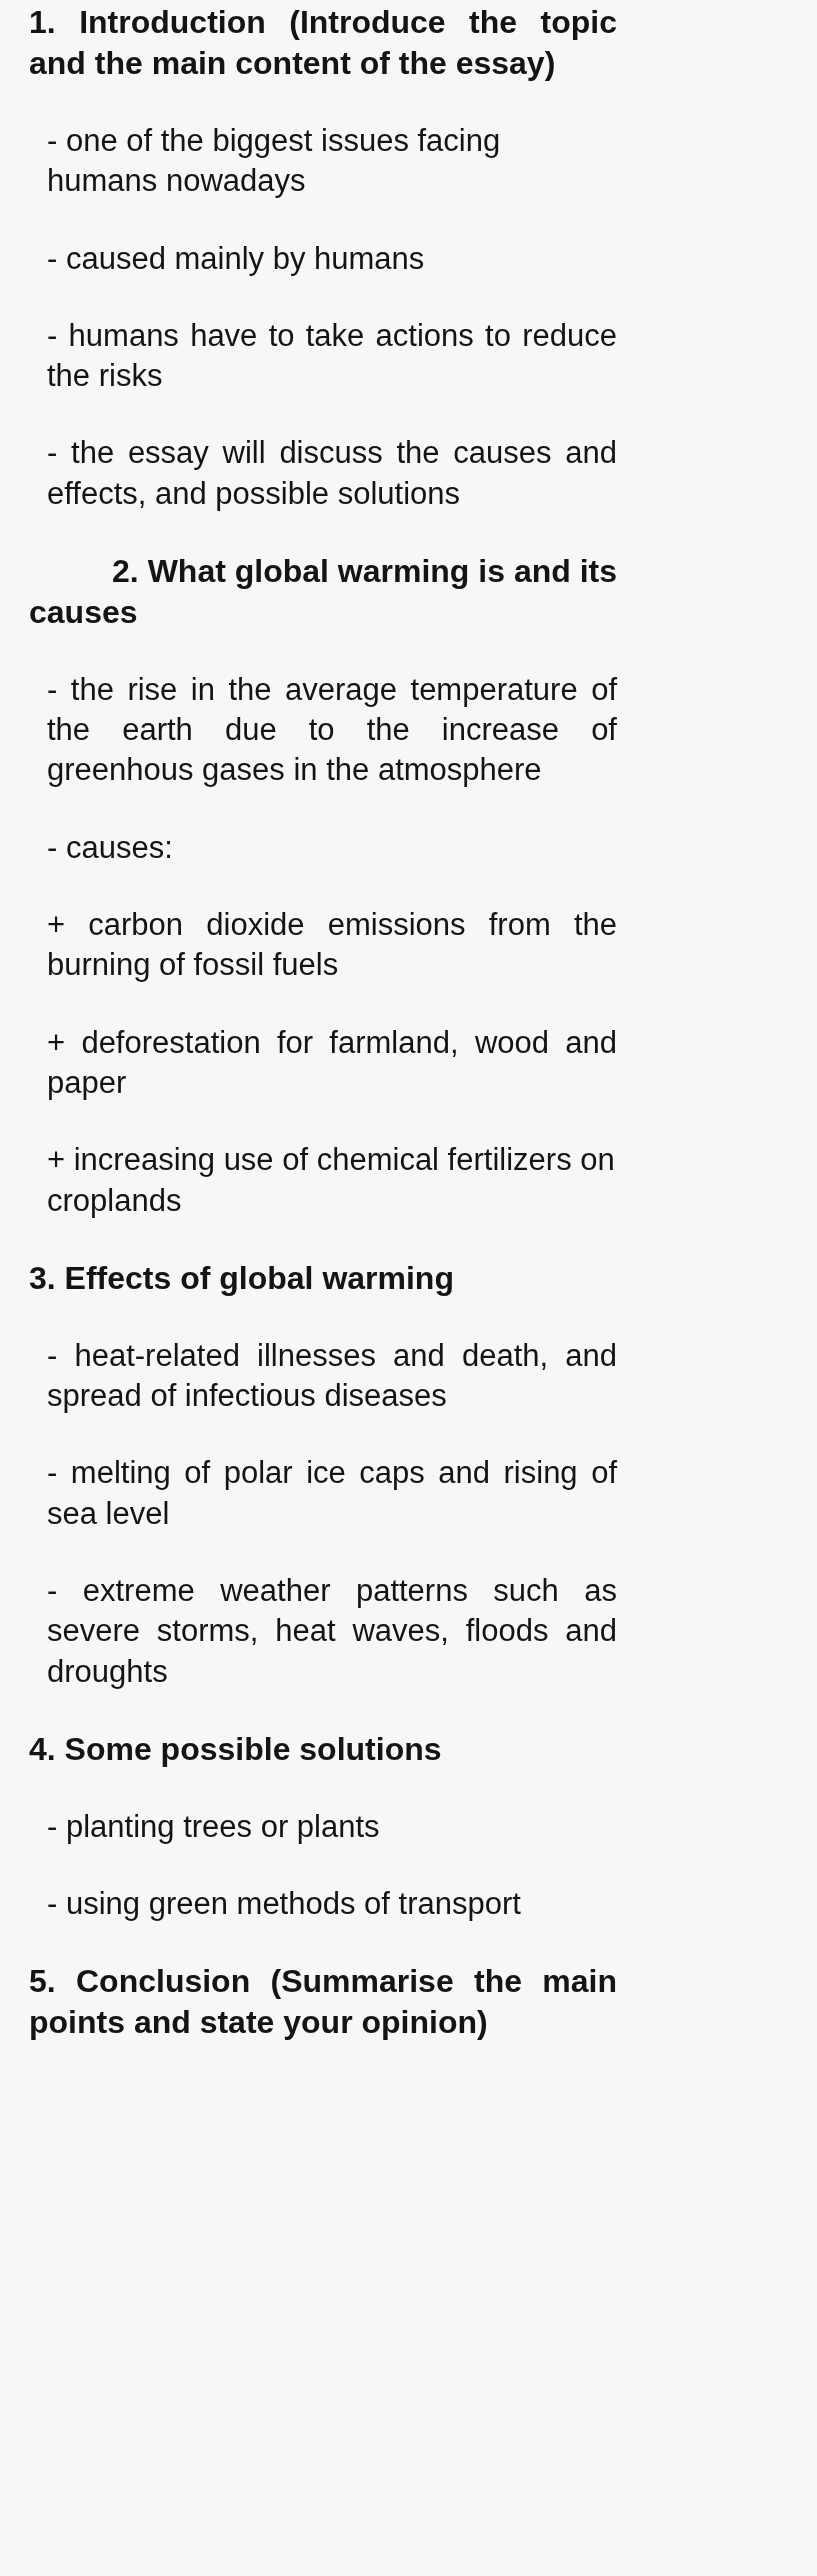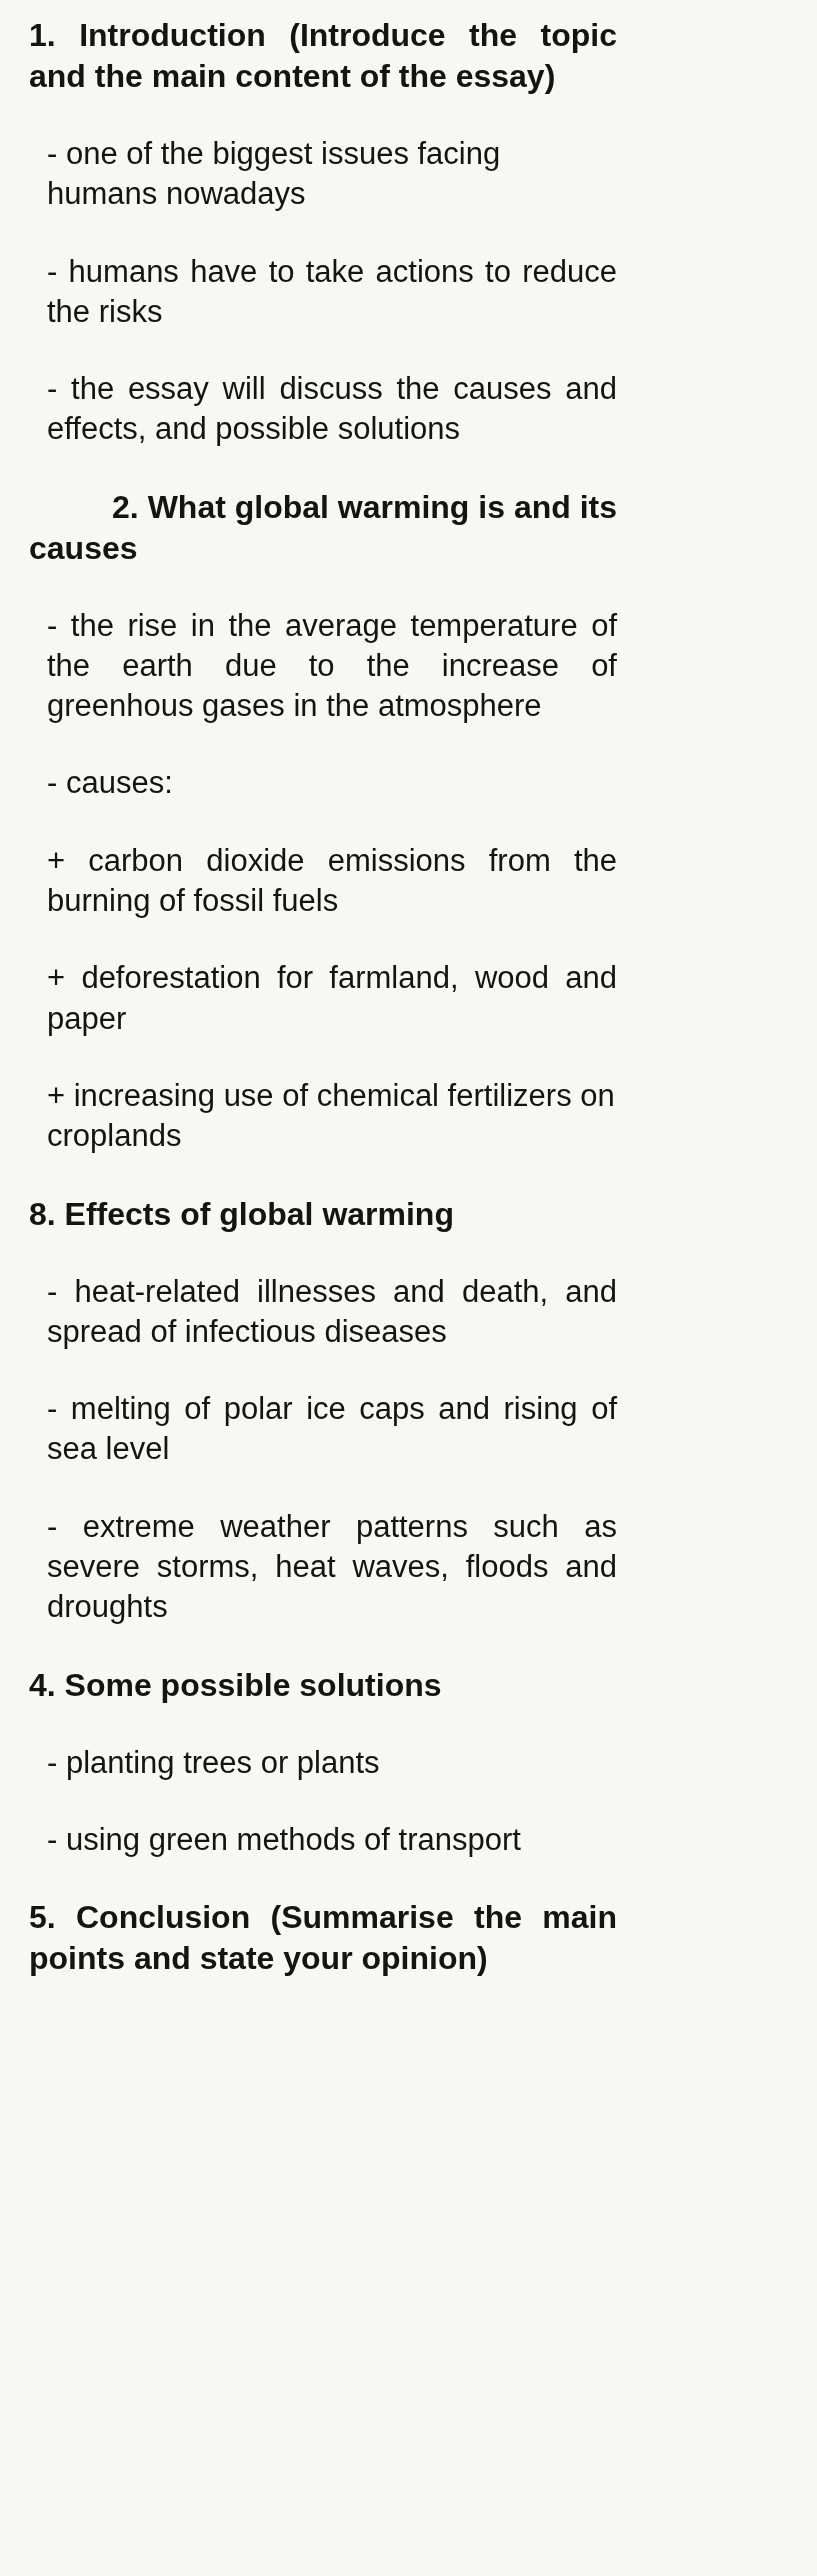--- a/index.html
+++ b/index.html
@@ -10,21 +10,21 @@
   body {
     width: 818px;
     min-height: 2576px;
     font-family: "Liberation Sans", sans-serif;
     color: #141414;
     -webkit-font-smoothing: antialiased;
   }
   .page {
     width: 646px;
     box-sizing: border-box;
-    padding: 15px 29px 32px 29px;
+    padding: 2px 29px 32px 29px;
   }
   .heading {
     font-size: 32px;
     line-height: 1.28;
     font-weight: bold;
     text-align: justify;
     text-align-last: left;
     letter-spacing: 0px;
     margin: 0 0 37px 0;
   }
@@ -46,29 +46,30 @@
     margin-bottom: 16px;
   }
 </style>
 </head>
 <body>
 
 <div class="page">
   <div id="doc-body">
       <div class="heading">1. Introduction (Introduce the topic and the main content of the essay)</div>
       <div class="para nojust">-  one of the biggest issues facing humans nowadays</div>
+      <div class="para nojust">-  caused mainly by humans</div>
       <div class="para">-  humans have to take actions to reduce the risks</div>
       <div class="para">-  the essay will discuss the causes and effects, and possible solutions</div>
       <div class="heading tight">2. What global warming is and its causes</div>
       <div class="para">-   the rise in the average temperature of the earth due to the increase of greenhous gases in the atmosphere</div>
       <div class="para nojust">-  causes:</div>
       <div class="para">+  carbon dioxide emissions from the burning of fossil fuels</div>
       <div class="para">+  deforestation for farmland, wood and paper</div>
       <div class="para nojust">+ increasing use of chemical fertilizers on croplands</div>
-      <div class="heading tight">8. Effects of global warming</div>
+      <div class="heading tight">3. Effects of global warming</div>
       <div class="para">-   heat-related illnesses and death, and spread of infectious diseases</div>
       <div class="para">-  melting of polar ice caps and rising of sea level</div>
       <div class="para">-   extreme weather patterns such as severe storms, heat waves, floods and droughts</div>
       <div class="heading tight">4. Some possible solutions</div>
       <div class="para nojust">-  planting trees or plants</div>
       <div class="para nojust">-  using green methods of transport</div>
       <div class="heading last">5. Conclusion (Summarise the main points and state your opinion)</div>
     </div>
 </div>
 

